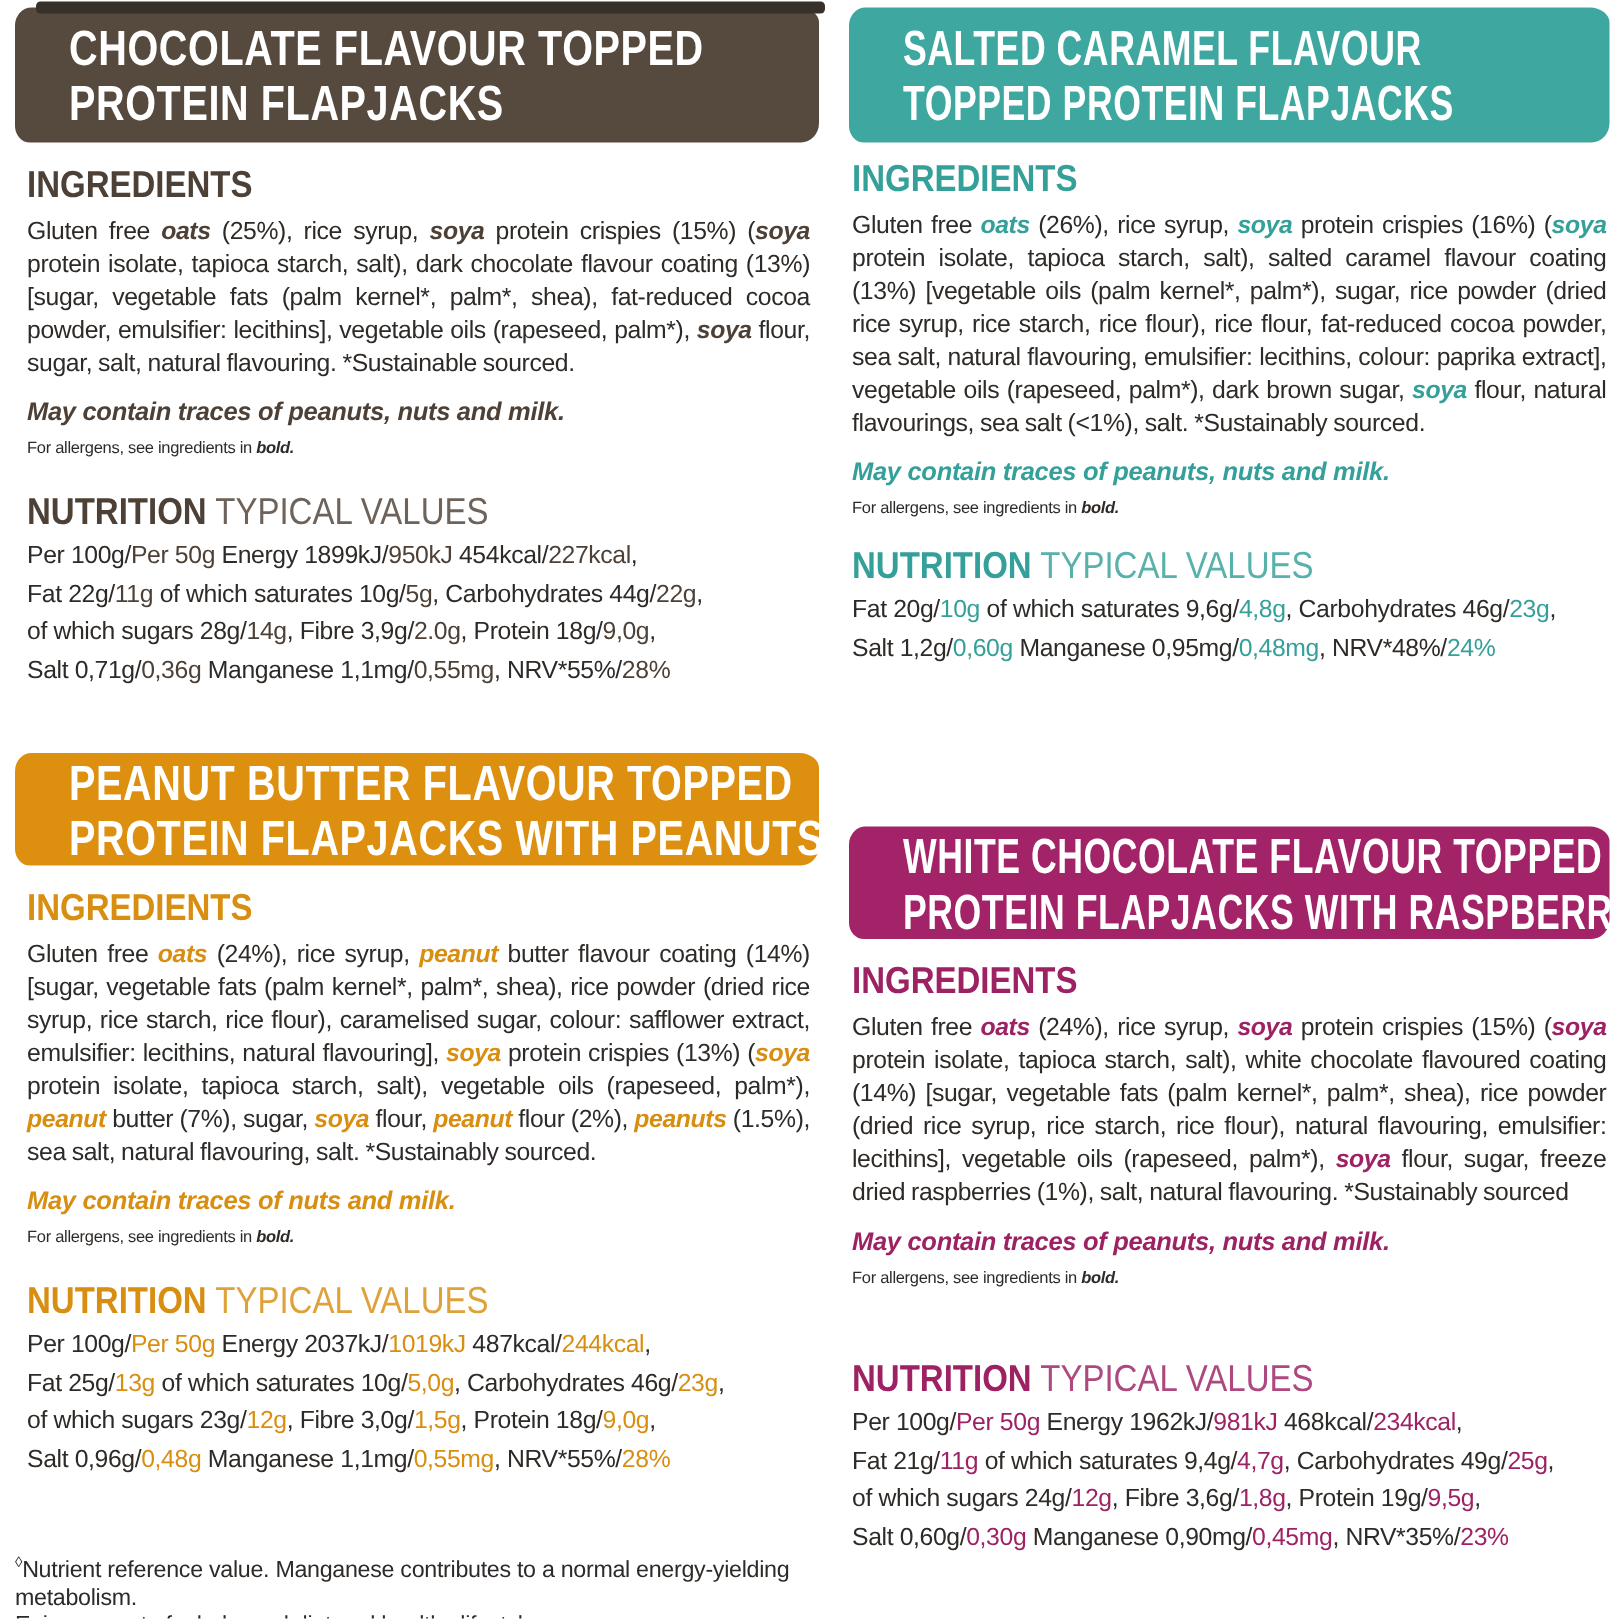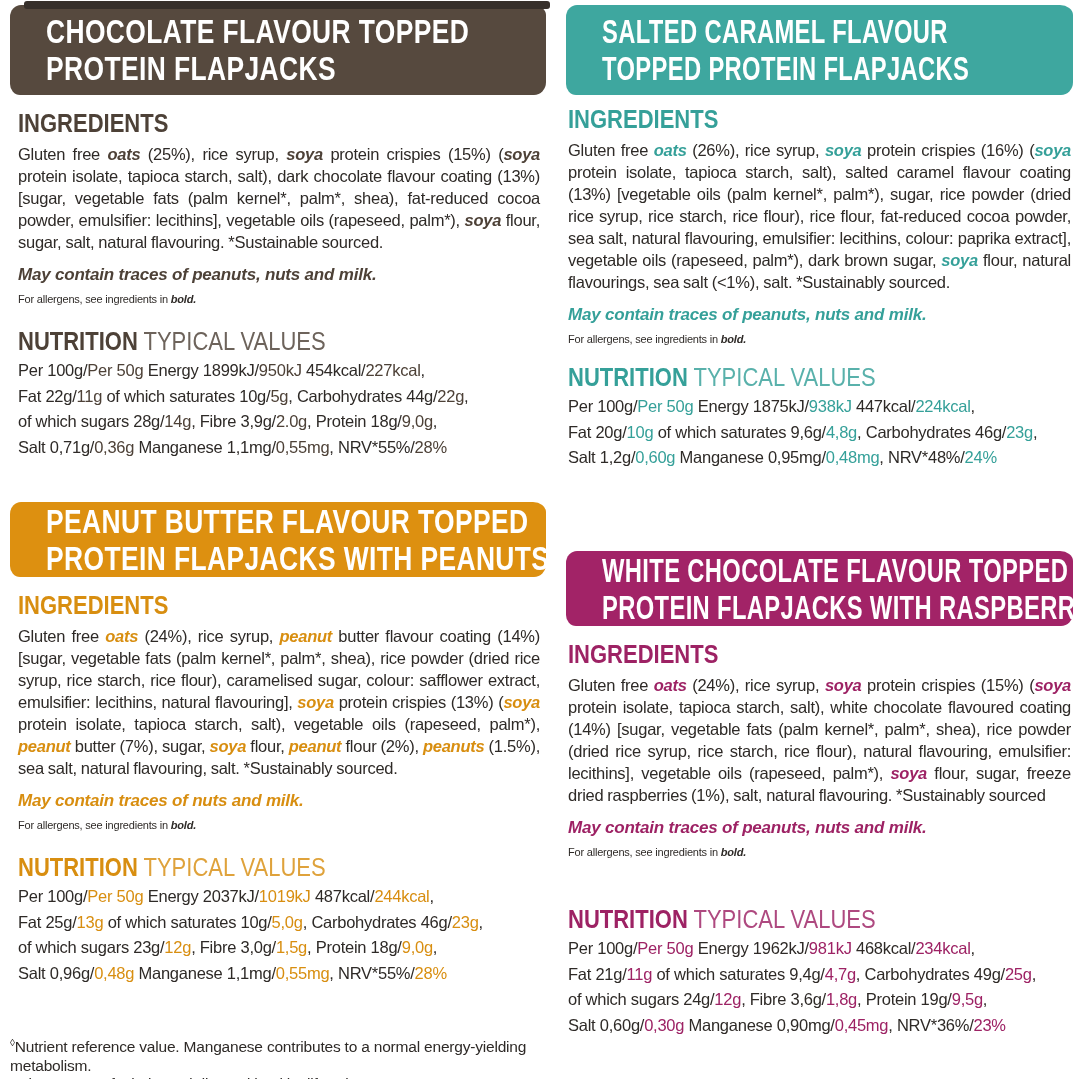--- a/index.html
+++ b/index.html
@@ -98,21 +98,20 @@
       <div>TOPPED PROTEIN FLAPJACKS</div>
     </div>
   </header>
   <div class="body">
     <h2 class="ing-h"><span class="cond">INGREDIENTS</span></h2>
     <p class="ing"><span>Gluten free </span><span class="seg-a">oats</span><span> (26%), rice syrup, </span><span class="seg-a">soya</span><span> protein crispies (16%) (</span><span class="seg-a">soya</span><span> protein isolate, tapioca starch, salt), salted caramel flavour coating (13%) [vegetable oils (palm kernel*, palm*), sugar, rice powder (dried rice syrup, rice starch, rice flour), rice flour, fat-reduced cocoa powder, sea salt, natural flavouring, emulsifier: lecithins, colour: paprika extract], vegetable oils (rapeseed, palm*), dark brown sugar, </span><span class="seg-a">soya</span><span> flour, natural flavourings, sea salt (&lt;1%), salt. *Sustainably sourced.</span></p>
     <p class="may"><span class="seg-a">May contain traces of peanuts, nuts and milk.</span></p>
     <p class="note"><span>For allergens, see ingredients in </span><span class="seg-bi">bold.</span></p>
     <h2 class="nut-h"><span class="cond"><b>NUTRITION</b><span class="nh-rest"> TYPICAL VALUES</span></span></h2>
     <div class="nut">
-        <div class="nline"><span>Per 100g/</span><span class="seg-ab">Per 50g</span><span> Energy 1875kJ/</span><span class="seg-ab">938kJ</span><span> 447kcal/</span><span class="seg-ab">224kcal</span><span>,</span></div>
         <div class="nline"><span>Fat 20g/</span><span class="seg-ab">10g</span><span> of which saturates 9,6g/</span><span class="seg-ab">4,8g</span><span>, Carbohydrates 46g/</span><span class="seg-ab">23g</span><span>,</span></div>
         <div class="nline"><span>Salt 1,2g/</span><span class="seg-ab">0,60g</span><span> Manganese 0,95mg/</span><span class="seg-ab">0,48mg</span><span>, NRV*48%/</span><span class="seg-ab">24%</span></div>
       </div>
   </div>
 </section>
 
 <section class="card c2 cond-l" style="--hdr: #DD9010; --accent: #D88E10;">
   <header class="hdr">
     <div class="title">
       <div>PEANUT BUTTER FLAVOUR TOPPED</div>
@@ -144,21 +143,21 @@
   <div class="body">
     <h2 class="ing-h"><span class="cond">INGREDIENTS</span></h2>
     <p class="ing"><span>Gluten free </span><span class="seg-a">oats</span><span> (24%), rice syrup, </span><span class="seg-a">soya</span><span> protein crispies (15%) (</span><span class="seg-a">soya</span><span> protein isolate, tapioca starch, salt), white chocolate flavoured coating (14%) [sugar, vegetable fats (palm kernel*, palm*, shea), rice powder (dried rice syrup, rice starch, rice flour), natural flavouring, emulsifier: lecithins], vegetable oils (rapeseed, palm*), </span><span class="seg-a">soya</span><span> flour, sugar, freeze dried raspberries (1%), salt, natural flavouring. *Sustainably sourced</span></p>
     <p class="may"><span class="seg-a">May contain traces of peanuts, nuts and milk.</span></p>
     <p class="note"><span>For allergens, see ingredients in </span><span class="seg-bi">bold.</span></p>
     <h2 class="nut-h"><span class="cond"><b>NUTRITION</b><span class="nh-rest"> TYPICAL VALUES</span></span></h2>
     <div class="nut">
         <div class="nline"><span>Per 100g/</span><span class="seg-ab">Per 50g</span><span> Energy 1962kJ/</span><span class="seg-ab">981kJ</span><span> 468kcal/</span><span class="seg-ab">234kcal</span><span>,</span></div>
         <div class="nline"><span>Fat 21g/</span><span class="seg-ab">11g</span><span> of which saturates 9,4g/</span><span class="seg-ab">4,7g</span><span>, Carbohydrates 49g/</span><span class="seg-ab">25g</span><span>,</span></div>
         <div class="nline"><span>of which sugars 24g/</span><span class="seg-ab">12g</span><span>, Fibre 3,6g/</span><span class="seg-ab">1,8g</span><span>, Protein 19g/</span><span class="seg-ab">9,5g</span><span>,</span></div>
-        <div class="nline"><span>Salt 0,60g/</span><span class="seg-ab">0,30g</span><span> Manganese 0,90mg/</span><span class="seg-ab">0,45mg</span><span>, NRV*36%/</span><span class="seg-ab">23%</span></div>
+        <div class="nline"><span>Salt 0,60g/</span><span class="seg-ab">0,30g</span><span> Manganese 0,90mg/</span><span class="seg-ab">0,45mg</span><span>, NRV*35%/</span><span class="seg-ab">23%</span></div>
       </div>
   </div>
 </section>
 
 <div class="footnote">
   <div><span class="seg-sup">◊</span><span>Nutrient reference value. Manganese contributes to a normal energy-yielding metabolism.</span></div>
   <div><span>Enjoy as part of a balanced diet and healthy lifestyle.</span></div>
 </div>
 
 </body></html>

